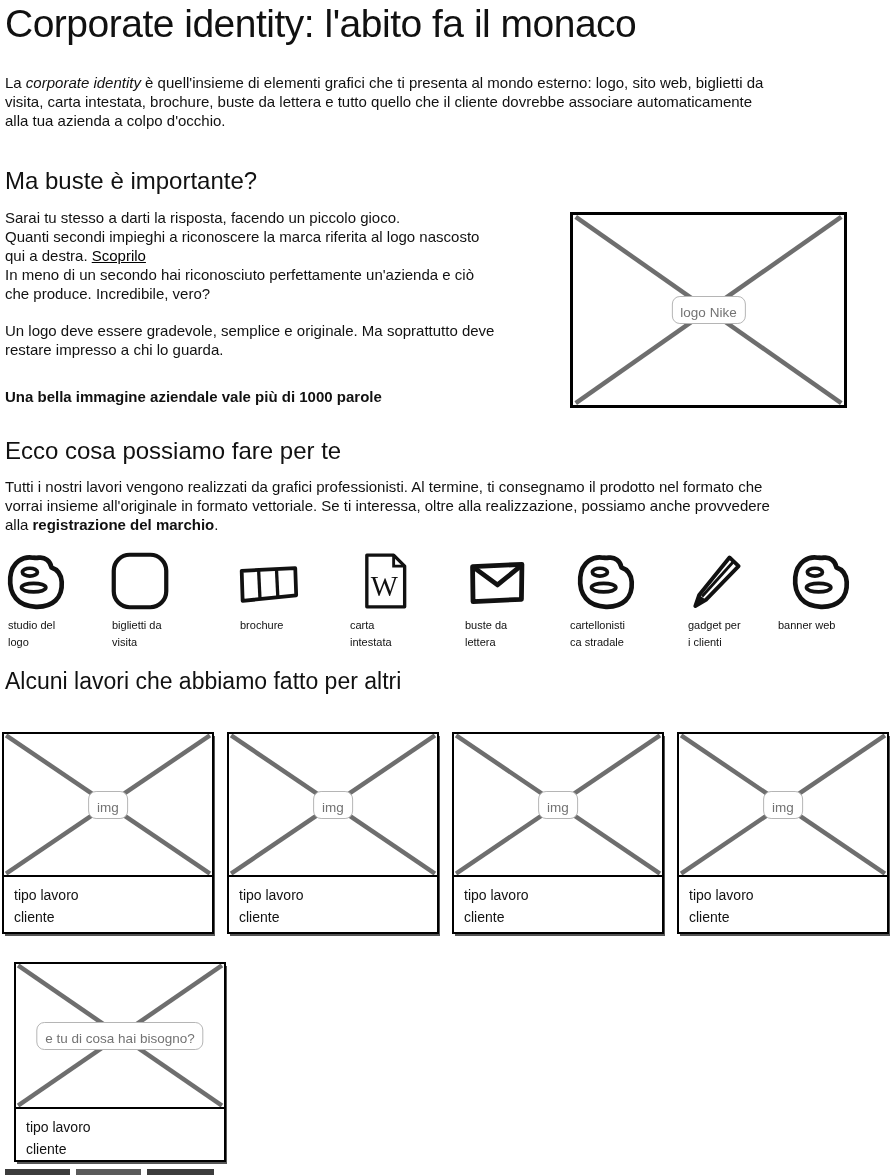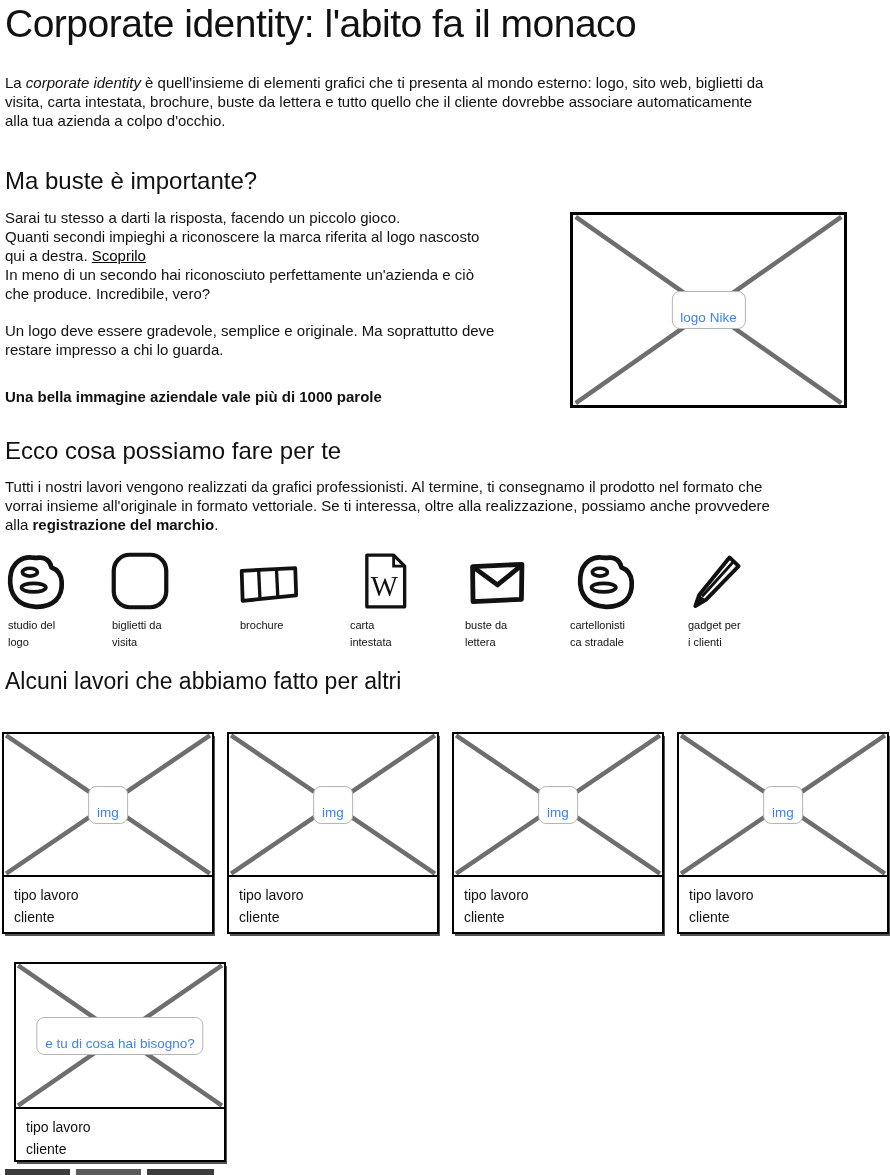--- a/index.html
+++ b/index.html
@@ -16,21 +16,21 @@
   #imp-p2{left:5px;top:321px;width:562px;}
   #imp-bold{left:5px;top:387px;width:562px;font-weight:bold;}
   a.link{color:#000000;text-decoration:underline;cursor:pointer;}
   
   .ph{position:relative;background:#fff;border:3px solid #000;box-sizing:border-box;}
   #logo-ph{left:570px;top:212px;width:277px;height:196px;}
   .x-slot{position:absolute;left:0;top:0;right:0;bottom:0;display:block;}
   .x-slot svg{display:block;width:100%;height:100%;}
   .tag{position:absolute;left:50%;top:50%;transform:translate(-50%,-50%);
        background:#fff;border:1.5px solid #b5b5b5;border-radius:8px;
-       padding:18px 8px 3px;font-size:13.5px;white-space:nowrap;color:#3b82f6;}
+       padding:8px 8px 3px;font-size:13.5px;white-space:nowrap;color:#737373;}
   #h-services{left:5px;top:437px;}
   #services-p{left:5px;top:477px;width:882px;}
   
   #icon-row{left:0;top:547px;width:890px;display:flex;padding-left:8px;box-sizing:border-box;}
   .icon-col{box-sizing:border-box;}
   #icon-row > div:nth-of-type(1){width:104px;}
   #icon-row > div:nth-of-type(2){width:128px;}
   #icon-row > div:nth-of-type(3){width:110px;}
   #icon-row > div:nth-of-type(4){width:115px;}
   #icon-row > div:nth-of-type(5){width:105px;}
@@ -178,20 +178,30 @@
   <svg width="52" height="58" viewBox="0 0 54 60">
     <path d="M41 4.5 L50.5 13.5 L16.5 48.5 L5.5 55 L9.5 43.5 Z" fill="none" stroke="#111" stroke-width="4" stroke-linejoin="round"></path>
     <line x1="45" y1="9" x2="12.5" y2="45" stroke="#111" stroke-width="3"></line>
     <path d="M9.5 43.5 L16.5 48.5 L5.5 55 Z" fill="#111"></path>
   </svg>
 </div>
         <div class="icon-label">gadget per
 i clienti</div>
       </div>
 
+      <div class="icon-col">
+        <div class="icon-box">
+  <svg width="62" height="58" viewBox="0 0 66 62">
+    <path d="M30 5 C20 3 7 9 5.5 26 C4 45 14 57 33 57.5 C51 58 61.5 48 60.5 31 C60 23 55.5 17.5 49.5 15.5 C48.5 8.5 42.5 4 36 5 C34 5.3 32 5.2 30 5 Z" fill="none" stroke="#111" stroke-width="5" stroke-linejoin="round"></path>
+    <ellipse cx="26.5" cy="20.5" rx="8" ry="4.2" fill="none" stroke="#111" stroke-width="4"></ellipse>
+    <ellipse cx="30.5" cy="37" rx="13" ry="4.6" fill="none" stroke="#111" stroke-width="4"></ellipse>
+  </svg>
+</div>
+        <div class="icon-label">banner web</div>
+      </div>
     </div>
 
   <h2 id="h-portfolio" class="abs h2">Alcuni lavori che abbiamo fatto per altri</h2>
 
   <div id="cards-row" class="abs">
 
       <div class="card">
         <div class="ph card-ph">
           <span class="x-slot">
   <svg viewBox="0 0 100 100" preserveAspectRatio="none">

